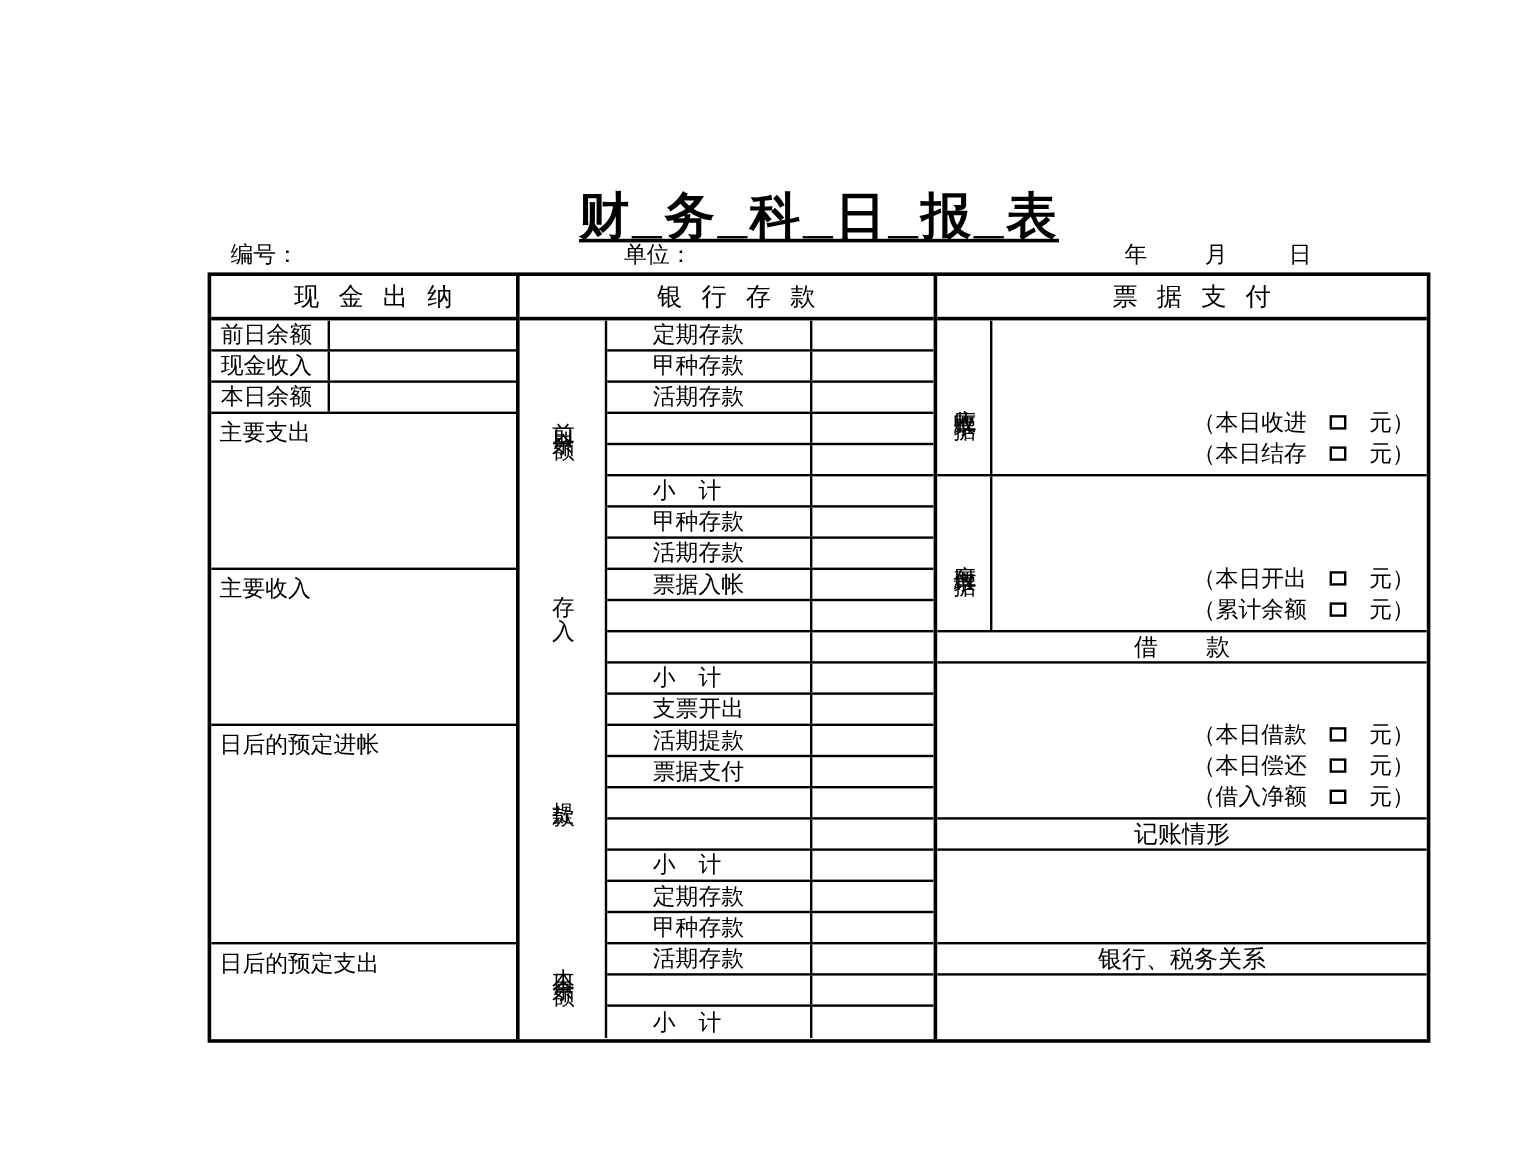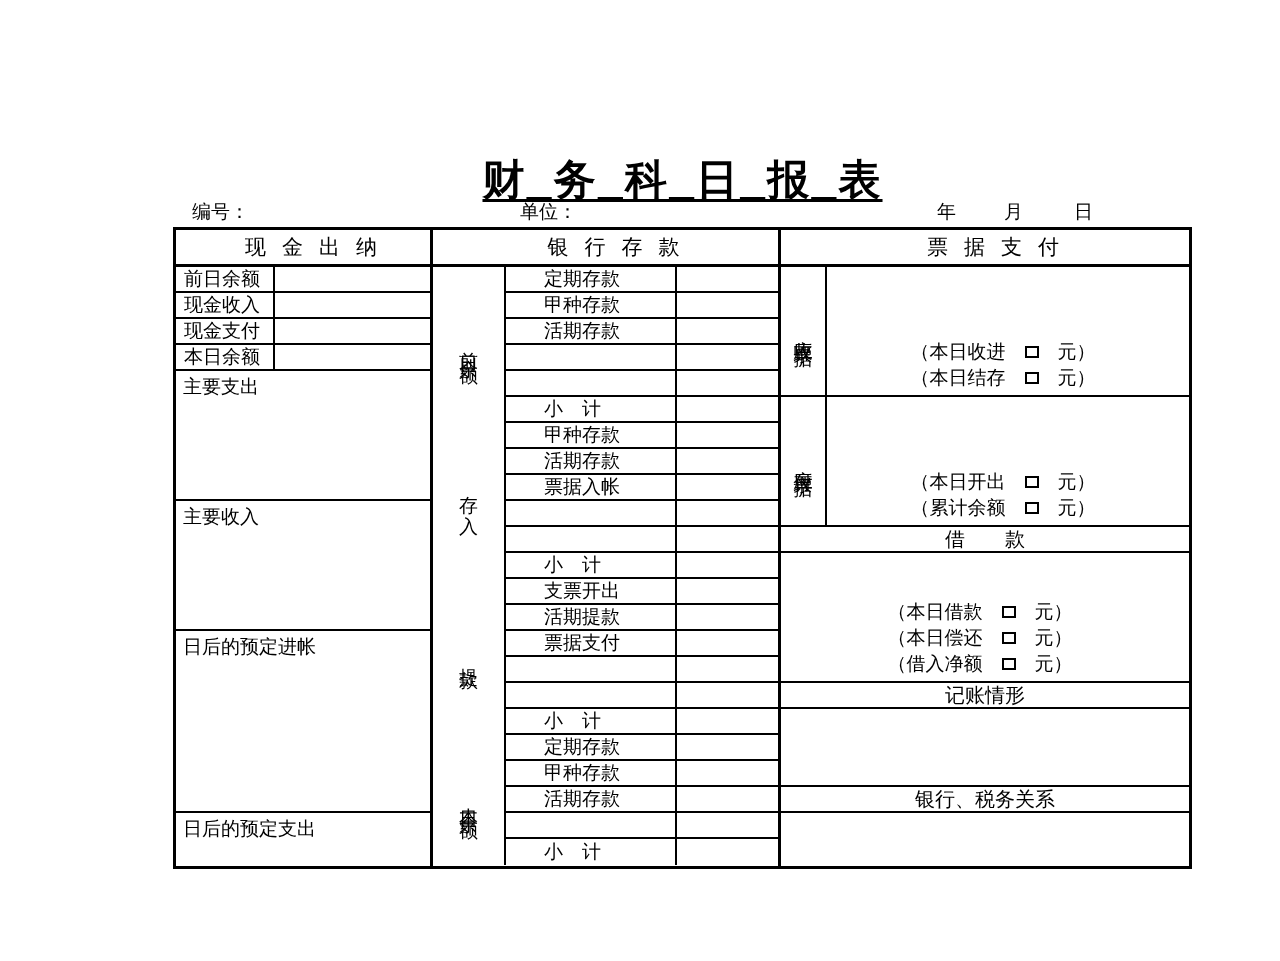--- a/index.html
+++ b/index.html
@@ -61,21 +61,21 @@
   
   .bsec { flex:none; height:calc(var(--row) * 5); border-bottom:2px solid var(--line); display:flex; }
   .vcell2 { width:46px; border-right:2px solid var(--line);
             display:flex; align-items:center; justify-content:center; }
   .vtext2 { writing-mode:vertical-rl; text-orientation:upright; font-size:19px; letter-spacing:3px; }
   .bscontent { flex:1; display:flex; flex-direction:column; justify-content:flex-end; padding-bottom:4px; }
   .bar { flex:none; height:var(--row); border-bottom:2px solid var(--line);
          display:flex; align-items:center; justify-content:center; font-size:20px; white-space:nowrap; }
   .space3 { flex:none; height:calc(var(--row) * 3); border-bottom:2px solid var(--line); }
   .space-last { flex:1; }
-  .paren-line { height:var(--row); display:flex; align-items:center; justify-content:center;
+  .paren-line { height:var(--row); display:flex; align-items:center; justify-content:flex-end;
                 gap:19px; padding-right:10px; font-size:19px; white-space:nowrap; }
   .cbx { display:inline-block; width:14px; height:12px; border:2px solid var(--line); }
 </style>
 </head>
 <body>
 
 <div>
 
   <div class="title">财_务_科_日_报_表</div>
 
@@ -94,24 +94,20 @@
       <div class="body">
         <div class="crow">
           <div class="clabel">前日余额</div>
           <div class="cval"></div>
         </div>
         <div class="crow">
           <div class="clabel">现金收入</div>
           <div class="cval"></div>
         </div>
         <div class="crow">
-          <div class="clabel">现金支付</div>
-          <div class="cval"></div>
-        </div>
-        <div class="crow">
           <div class="clabel">本日余额</div>
           <div class="cval"></div>
         </div>
         <div class="csec r5">
           <span>主要支出</span>
         </div>
         <div class="csec r5">
           <span>主要收入</span>
         </div>
         <div class="csec r7">

